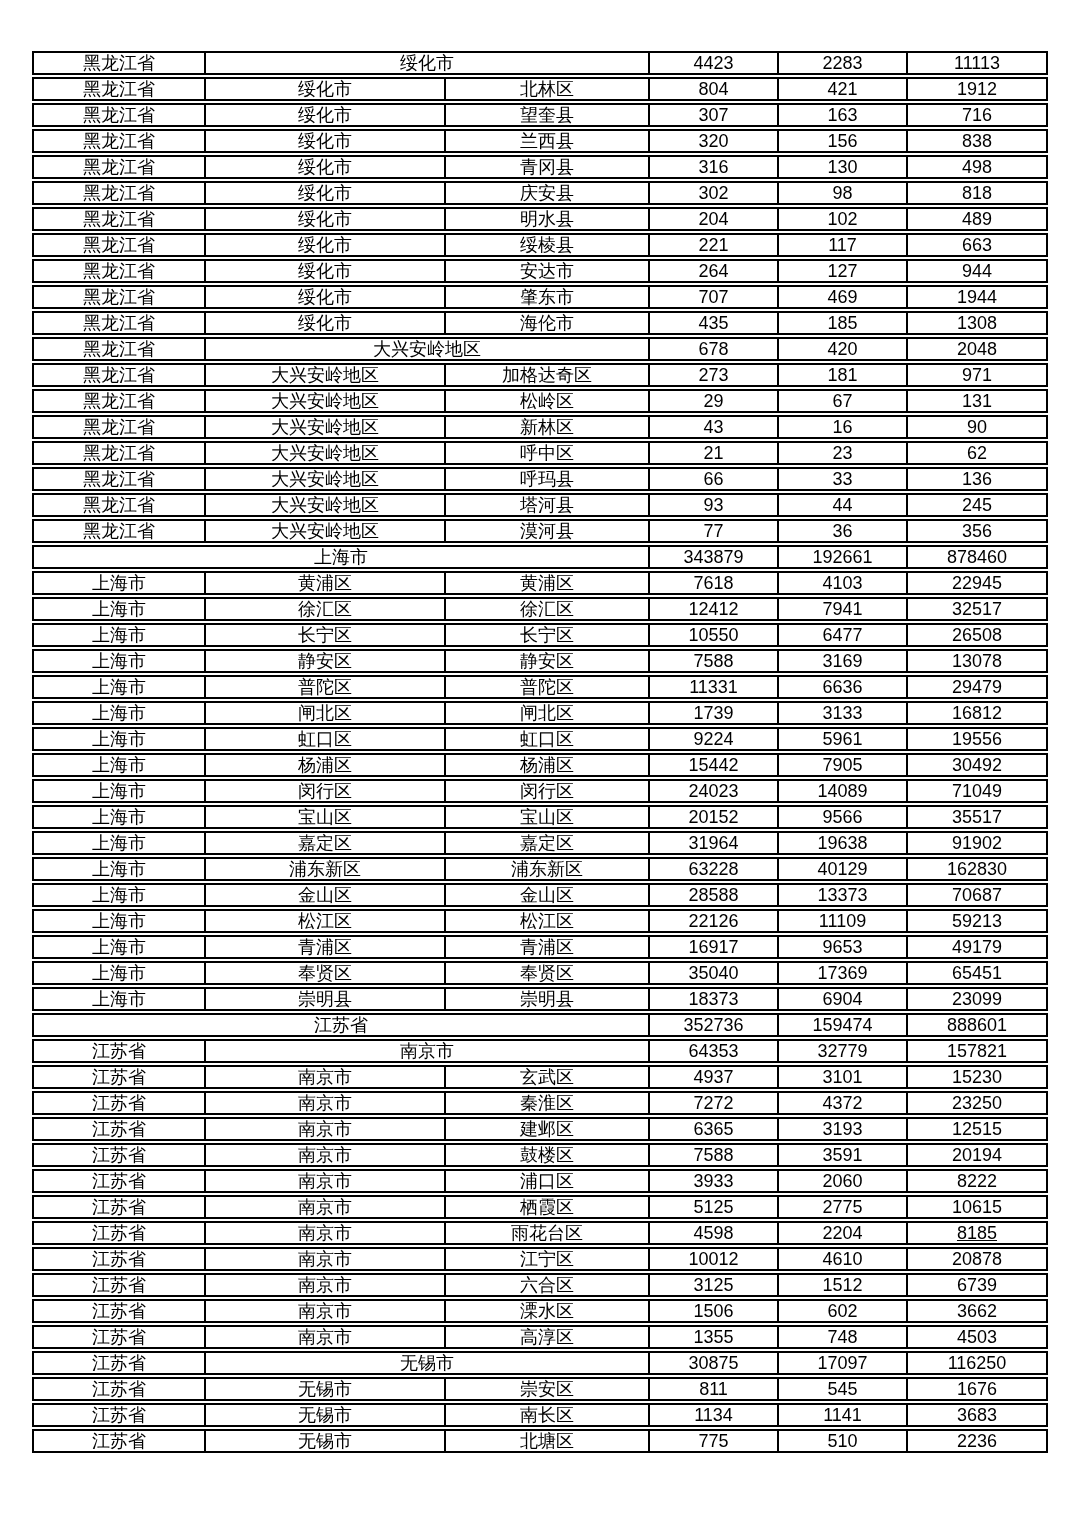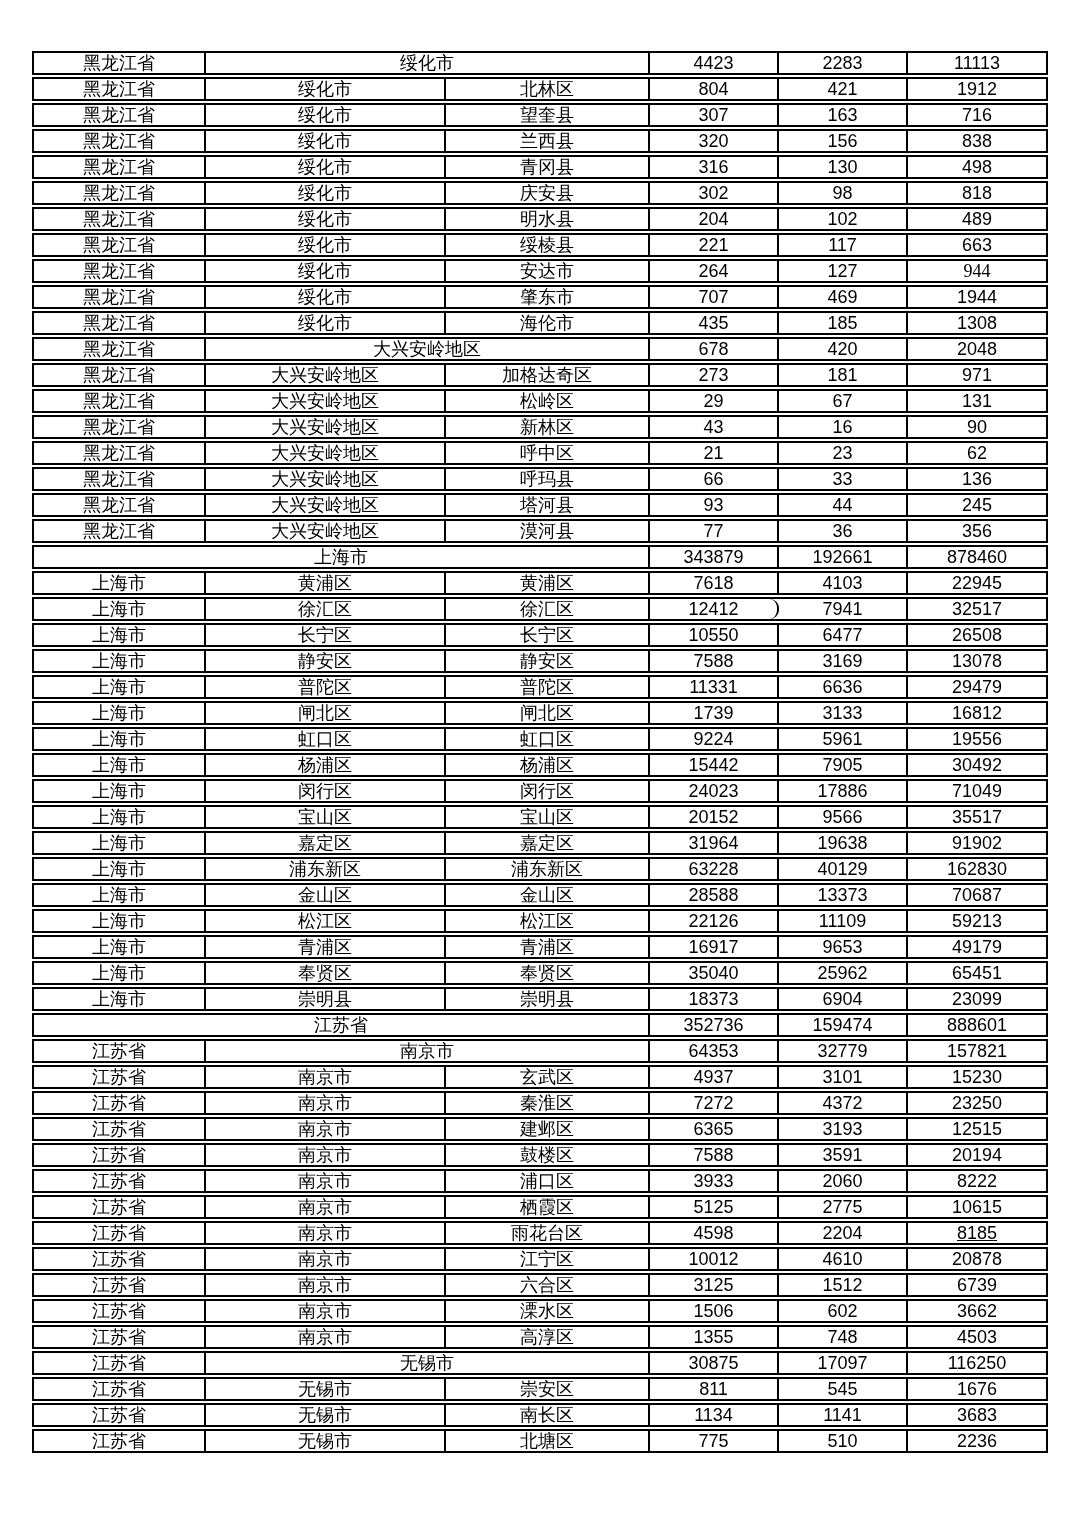--- a/index.html
+++ b/index.html
@@ -114,21 +114,21 @@
         <div class="cell c4" style="border-color: rgb(0, 0, 0);">221</div>
         <div class="cell c5" style="border-color: rgb(0, 0, 0);">117</div>
         <div class="cell c6" style="border-color: rgb(0, 0, 0); border-radius: 10px;">663</div>
       </div>
       <div class="row row-district" style="border-color: rgb(0, 0, 0);">
         <div class="cell c1" style="border-color: rgb(0, 0, 0);">黑龙江省</div>
         <div class="cell c2" style="border-color: rgb(0, 0, 0);">绥化市</div>
         <div class="cell c3" style="border-color: rgb(0, 0, 0);">安达市</div>
         <div class="cell c4" style="border-color: rgb(0, 0, 0);">264</div>
         <div class="cell c5" style="border-color: rgb(0, 0, 0);">127</div>
-        <div class="cell c6" style="border-color: rgb(0, 0, 0); font-family: Liberation Serif, serif;">944</div>
+        <div class="cell c6" style="border-color: rgb(0, 0, 0);">944</div>
       </div>
       <div class="row row-district" style="border-color: rgb(0, 0, 0);">
         <div class="cell c1" style="border-color: rgb(0, 0, 0);">黑龙江省</div>
         <div class="cell c2" style="border-color: rgb(0, 0, 0);">绥化市</div>
         <div class="cell c3" style="border-color: rgb(0, 0, 0);">肇东市</div>
         <div class="cell c4" style="border-color: rgb(0, 0, 0);">707</div>
         <div class="cell c5" style="border-color: rgb(0, 0, 0);">469</div>
         <div class="cell c6" style="border-color: rgb(0, 0, 0);">1944</div>
       </div>
       <div class="row row-district" style="border-color: rgb(0, 0, 0);">
@@ -213,21 +213,21 @@
         <div class="cell c2" style="border-color: rgb(0, 0, 0);">黄浦区</div>
         <div class="cell c3" style="border-color: rgb(0, 0, 0);">黄浦区</div>
         <div class="cell c4" style="border-color: rgb(0, 0, 0);">7618</div>
         <div class="cell c5" style="border-color: rgb(0, 0, 0);">4103</div>
         <div class="cell c6" style="border-color: rgb(0, 0, 0);">22945</div>
       </div>
       <div class="row row-district" style="border-color: rgb(0, 0, 0);">
         <div class="cell c1" style="border-color: rgb(0, 0, 0);">上海市</div>
         <div class="cell c2" style="border-color: rgb(0, 0, 0);">徐汇区</div>
         <div class="cell c3" style="border-color: rgb(0, 0, 0);">徐汇区</div>
-        <div class="cell c4" style="border-color: rgb(0, 0, 0); border-radius: 9px;">12412</div>
+        <div class="cell c4" style="border-color: rgb(0, 0, 0);">12412</div>
         <div class="cell c5" style="border-color: rgb(0, 0, 0);">7941</div>
         <div class="cell c6" style="border-color: rgb(0, 0, 0);">32517</div>
       </div>
       <div class="row row-district" style="border-color: rgb(0, 0, 0);">
         <div class="cell c1" style="border-color: rgb(0, 0, 0);">上海市</div>
         <div class="cell c2" style="border-color: rgb(0, 0, 0);">长宁区</div>
         <div class="cell c3" style="border-color: rgb(0, 0, 0);">长宁区</div>
         <div class="cell c4" style="border-color: rgb(0, 0, 0);">10550</div>
         <div class="cell c5" style="border-color: rgb(0, 0, 0);">6477</div>
         <div class="cell c6" style="border-color: rgb(0, 0, 0);">26508</div>
@@ -270,21 +270,21 @@
         <div class="cell c3" style="border-color: rgb(0, 0, 0);">杨浦区</div>
         <div class="cell c4" style="border-color: rgb(0, 0, 0);">15442</div>
         <div class="cell c5" style="border-color: rgb(0, 0, 0);">7905</div>
         <div class="cell c6" style="border-color: rgb(0, 0, 0);">30492</div>
       </div>
       <div class="row row-district" style="border-color: rgb(0, 0, 0);">
         <div class="cell c1" style="border-color: rgb(0, 0, 0);">上海市</div>
         <div class="cell c2" style="border-color: rgb(0, 0, 0);">闵行区</div>
         <div class="cell c3" style="border-color: rgb(0, 0, 0);">闵行区</div>
         <div class="cell c4" style="border-color: rgb(0, 0, 0);">24023</div>
-        <div class="cell c5" style="border-color: rgb(0, 0, 0);">17886</div>
+        <div class="cell c5" style="border-color: rgb(0, 0, 0);">14089</div>
         <div class="cell c6" style="border-color: rgb(0, 0, 0);">71049</div>
       </div>
       <div class="row row-district" style="border-color: rgb(0, 0, 0);">
         <div class="cell c1" style="border-color: rgb(0, 0, 0);">上海市</div>
         <div class="cell c2" style="border-color: rgb(0, 0, 0);">宝山区</div>
         <div class="cell c3" style="border-color: rgb(0, 0, 0);">宝山区</div>
         <div class="cell c4" style="border-color: rgb(0, 0, 0);">20152</div>
         <div class="cell c5" style="border-color: rgb(0, 0, 0);">9566</div>
         <div class="cell c6" style="border-color: rgb(0, 0, 0);">35517</div>
       </div>
@@ -326,21 +326,21 @@
         <div class="cell c3" style="border-color: rgb(0, 0, 0);">青浦区</div>
         <div class="cell c4" style="border-color: rgb(0, 0, 0);">16917</div>
         <div class="cell c5" style="border-color: rgb(0, 0, 0);">9653</div>
         <div class="cell c6" style="border-color: rgb(0, 0, 0);">49179</div>
       </div>
       <div class="row row-district" style="border-color: rgb(0, 0, 0);">
         <div class="cell c1" style="border-color: rgb(0, 0, 0);">上海市</div>
         <div class="cell c2" style="border-color: rgb(0, 0, 0);">奉贤区</div>
         <div class="cell c3" style="border-color: rgb(0, 0, 0);">奉贤区</div>
         <div class="cell c4" style="border-color: rgb(0, 0, 0);">35040</div>
-        <div class="cell c5" style="border-color: rgb(0, 0, 0);">25962</div>
+        <div class="cell c5" style="border-color: rgb(0, 0, 0);">17369</div>
         <div class="cell c6" style="border-color: rgb(0, 0, 0);">65451</div>
       </div>
       <div class="row row-district" style="border-color: rgb(0, 0, 0);">
         <div class="cell c1" style="border-color: rgb(0, 0, 0);">上海市</div>
         <div class="cell c2" style="border-color: rgb(0, 0, 0);">崇明县</div>
         <div class="cell c3" style="border-color: rgb(0, 0, 0);">崇明县</div>
         <div class="cell c4" style="border-color: rgb(0, 0, 0);">18373</div>
         <div class="cell c5" style="border-color: rgb(0, 0, 0);">6904</div>
         <div class="cell c6" style="border-color: rgb(0, 0, 0);">23099</div>
       </div>

